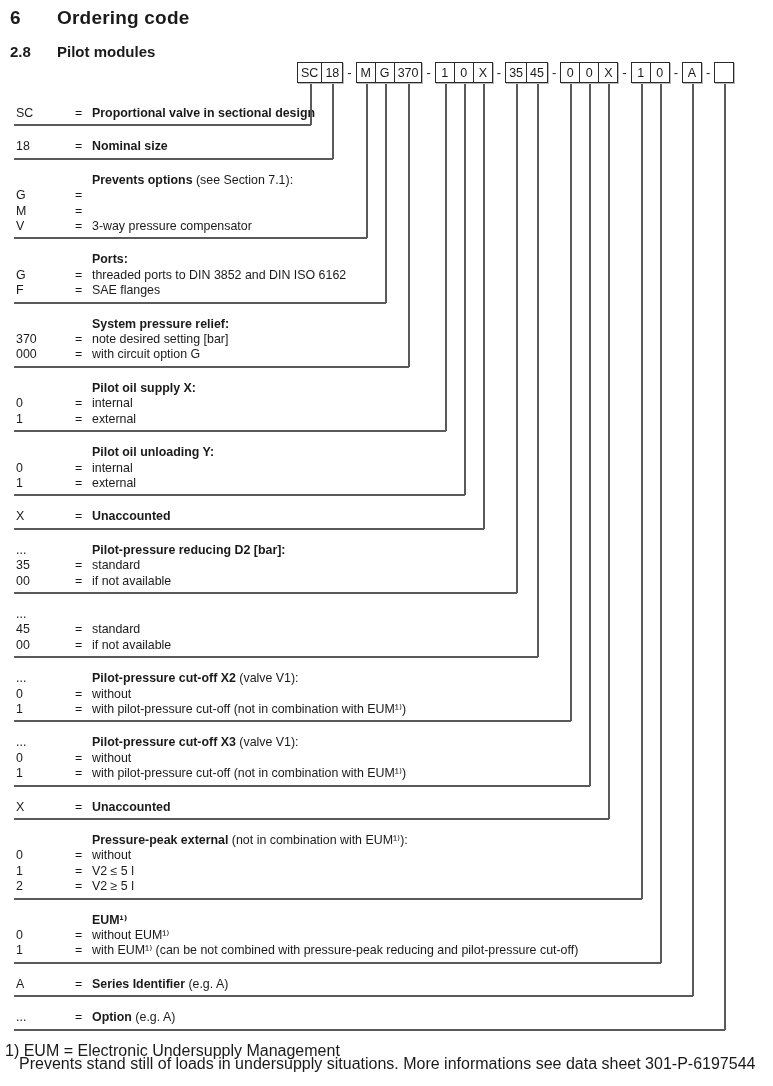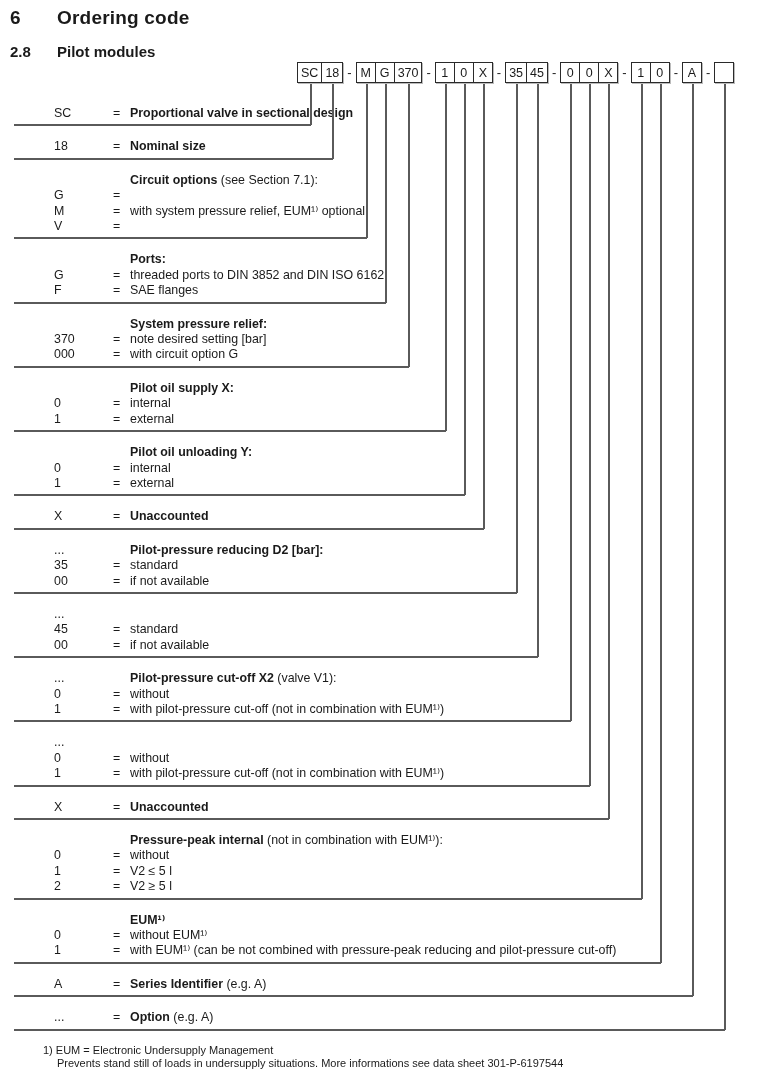--- a/index.html
+++ b/index.html
@@ -8,21 +8,20 @@
     font-family: "Liberation Sans", "DejaVu Sans", sans-serif;
     color: #1a1a1a;
     -webkit-font-smoothing: antialiased;
   }
   #diagram {
     position: relative;
     width: 773px;
     height: 1086px;
     background: #ffffff;
     overflow: hidden;
-    padding-left: 38px;
   }
   .h1 {
     position: absolute; top: 7px; left: 10px;
     font-size: 19px; font-weight: bold; letter-spacing: 0.2px;
   }
   .h1 .num, .h2 .num { display: inline-block; width: 47px; }
   .h2 {
     position: absolute; top: 43px; left: 10px;
     font-size: 15px; font-weight: bold;
   }
@@ -53,21 +52,21 @@
     line-height: 15.4px;
     white-space: nowrap;
   }
   .c-desc b { font-weight: bold; }
   
   .vline { position: absolute; width: 1.5px; background: #5a5a5a; }
   .hline { position: absolute; height: 1.5px; background: #5a5a5a; }
   
   .footnote {
     margin-top: 4px; padding-left: 5px;
-    font-size: 11px; line-height: 13.5px;
+    font-size: 16px; line-height: 13.5px;
   }
   .fn2 { padding-left: 14px; }
 </style>
 </head>
 <body>
 
 <div id="diagram">
 
   <div class="h1">
     <span class="num">6</span><span>Ordering code</span>
@@ -134,34 +133,34 @@
         <span class="c-code">18</span>
         <span class="c-eq">=</span>
         <span class="c-desc"><b>Nominal size</b><span></span></span>
       </div>
     </div>
 
     <div class="lgroup">
       <div class="lrow">
         <span class="c-code"></span>
         <span class="c-eq"></span>
-        <span class="c-desc"><b>Circuit options</b><span> (see Section 7.1):</span></span>
+        <span class="c-desc"><b>Prevents options</b><span> (see Section 7.1):</span></span>
       </div>
       <div class="lrow">
         <span class="c-code">G</span>
         <span class="c-eq">=</span>
       </div>
       <div class="lrow">
         <span class="c-code">M</span>
         <span class="c-eq">=</span>
-        <span class="c-desc"><b></b><span>with system pressure relief, EUM¹⁾ optional</span></span>
       </div>
       <div class="lrow">
         <span class="c-code">V</span>
         <span class="c-eq">=</span>
+        <span class="c-desc"><b></b><span>3-way pressure compensator</span></span>
       </div>
     </div>
 
     <div class="lgroup">
       <div class="lrow">
         <span class="c-code"></span>
         <span class="c-eq"></span>
         <span class="c-desc"><b>Ports:</b><span></span></span>
       </div>
       <div class="lrow">
@@ -288,20 +287,21 @@
         <span class="c-code">1</span>
         <span class="c-eq">=</span>
         <span class="c-desc"><b></b><span>with pilot-pressure cut-off (not in combination with EUM¹⁾)</span></span>
       </div>
     </div>
 
     <div class="lgroup">
       <div class="lrow">
         <span class="c-code">...</span>
         <span class="c-eq"></span>
+        <span class="c-desc"><b>Pilot-pressure cut-off X3</b><span> (valve V1):</span></span>
       </div>
       <div class="lrow">
         <span class="c-code">0</span>
         <span class="c-eq">=</span>
         <span class="c-desc"><b></b><span>without</span></span>
       </div>
       <div class="lrow">
         <span class="c-code">1</span>
         <span class="c-eq">=</span>
         <span class="c-desc"><b></b><span>with pilot-pressure cut-off (not in combination with EUM¹⁾)</span></span>
@@ -313,21 +313,21 @@
         <span class="c-code">X</span>
         <span class="c-eq">=</span>
         <span class="c-desc"><b>Unaccounted</b><span></span></span>
       </div>
     </div>
 
     <div class="lgroup">
       <div class="lrow">
         <span class="c-code"></span>
         <span class="c-eq"></span>
-        <span class="c-desc"><b>Pressure-peak internal</b><span> (not in combination with EUM¹⁾):</span></span>
+        <span class="c-desc"><b>Pressure-peak external</b><span> (not in combination with EUM¹⁾):</span></span>
       </div>
       <div class="lrow">
         <span class="c-code">0</span>
         <span class="c-eq">=</span>
         <span class="c-desc"><b></b><span>without</span></span>
       </div>
       <div class="lrow">
         <span class="c-code">1</span>
         <span class="c-eq">=</span>
         <span class="c-desc"><b></b><span>V2 ≤ 5 l</span></span>

